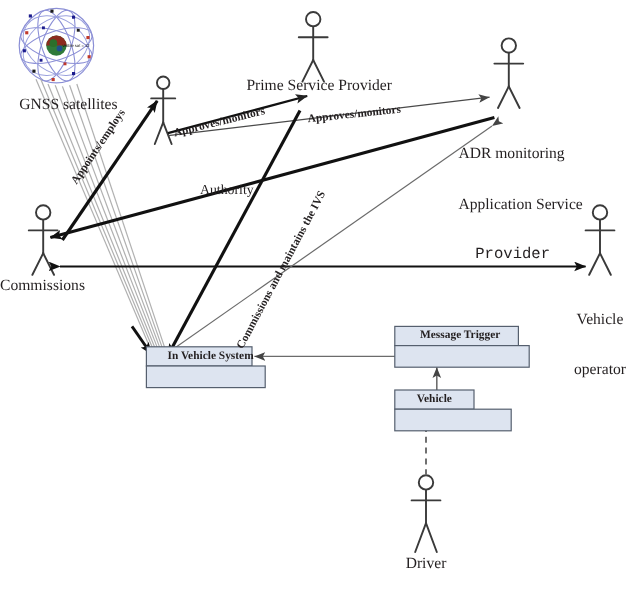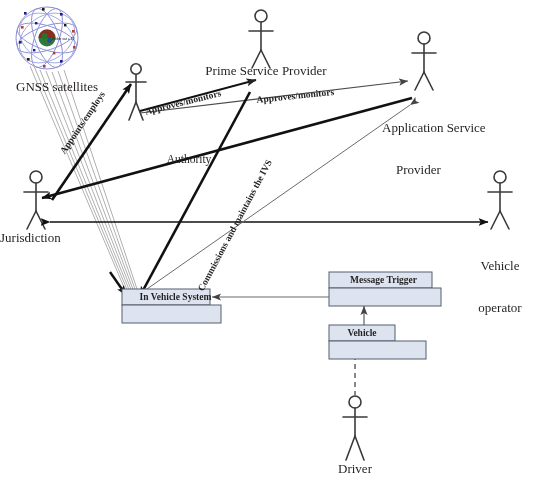--- a/index.html
+++ b/index.html
@@ -201,29 +201,30 @@
       <rect x="329" y="325" width="66" height="16"></rect>
       <rect x="329" y="341" width="97" height="18"></rect>
     </g>
   </svg>
 
   <div class="lbl actor-label" style="left:196px; top:64px; width:140px;">Prime Service Provider</div>
 
   <div class="lbl actor-label" style="left:16px; top:80px; width:110px; text-align:left; font-size:13px;">GNSS satellites</div>
 
   <div class="lbl actor-label" style="left:382px; top:93px; width:130px; text-align:left;">
+    <div>ADR monitoring</div>
     <div>Application Service</div>
-    <div style="padding-left:14px;">Provider</div>
+    <div style="padding-left:14px;font-family:Liberation Mono, monospace;">Provider</div>
   </div>
 
   <div class="lbl note-label" style="left:144px; top:128px; width:90px;">
     <div>Authority</div>
   </div>
 
-  <div class="lbl actor-label" style="left:0px; top:231px; width:90px; text-align:left;">Jurisdiction</div>
+  <div class="lbl actor-label" style="left:0px; top:231px; width:90px; text-align:left;">Commissions</div>
 
   <div class="lbl actor-label" style="left:466px; top:231px; width:68px;">
     <div>Vehicle</div>
     <div>operator</div>
   </div>
 
   <div class="lbl actor-label" style="left:325px; top:462px; width:60px;">Driver</div>
 
   <div class="lbl rel-label" style="left:58px; top:150px; transform:rotate(-56deg); transform-origin:left top;">Appoints/employs</div>
 

